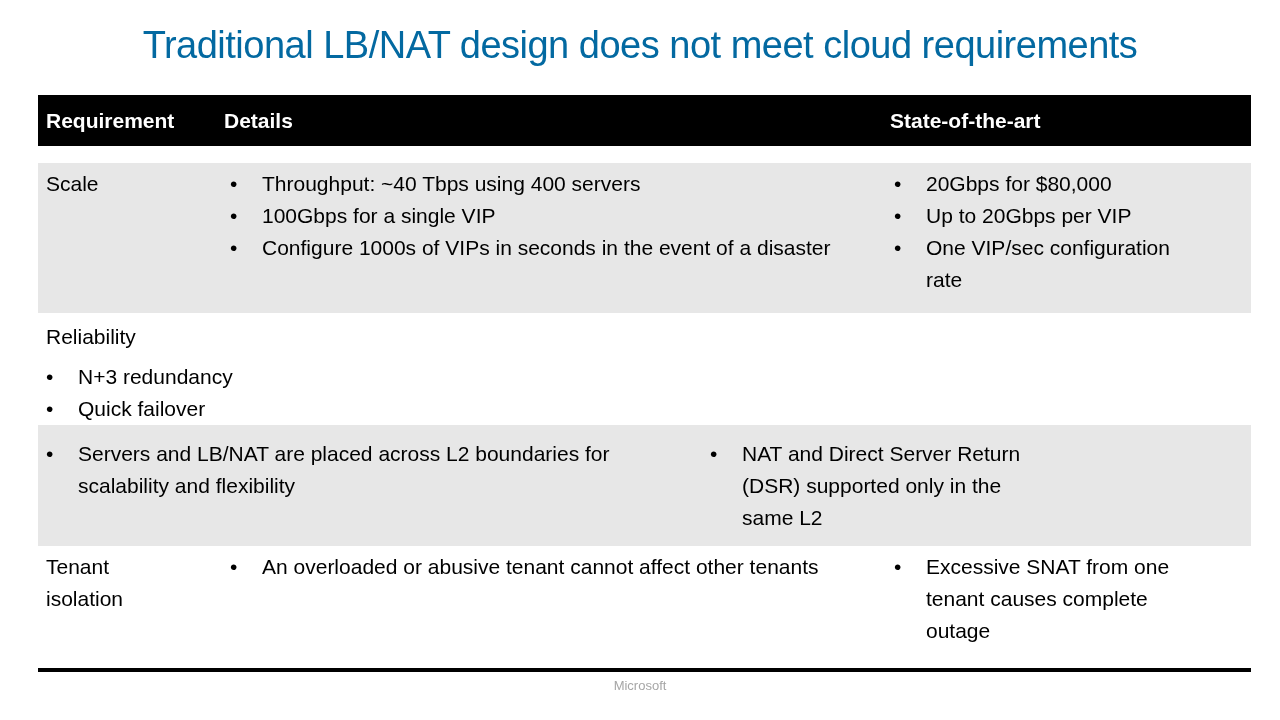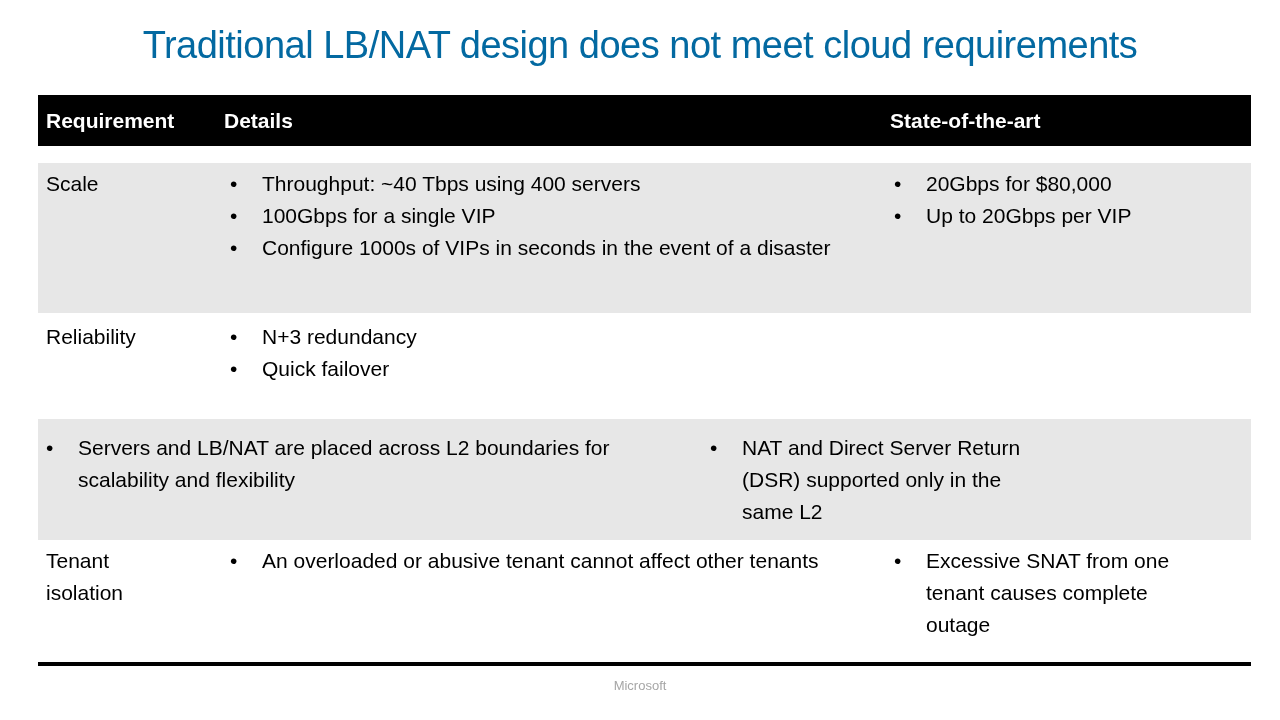--- a/index.html
+++ b/index.html
@@ -30,21 +30,21 @@
     height:51px; align-items:center; margin-bottom:17px;
   }
   .hcell { font-size:21px; font-weight:700; }
   .hcell.c1 { width:184px; padding-left:8px; }
   .hcell.c2 { width:666px; padding-left:2px; }
   .hcell.c3 { width:363px; padding-left:2px; }
 
   .row { display:flex; background:#ffffff; }
   .row.shaded { background:#e7e7e7; }
   .row.r0 { min-height:150px; }
-  .row.r1 { min-height:106px; }
+  .row.r1 { min-height:106px;flex-direction:column; }
   .row.r2 { min-height:121px; }
   .row.r3 { min-height:122px; }
 
   .cell { font-size:21px; line-height:32px; }
   .r0 .cell { padding-top:5px; }
   .r1 .cell { padding-top:8px; }
   .r2 .cell { padding-top:13px; }
   .r3 .cell { padding-top:5px; }
 
   .cell.req { width:184px; padding-left:8px; padding-right:36px; }
@@ -83,20 +83,21 @@
         <ul class="bullets">
           <li>Throughput: ~40 Tbps using 400 servers</li>
           <li>100Gbps for a single VIP</li>
           <li>Configure 1000s of VIPs in seconds in the event of a disaster</li>
         </ul>
       </div>
       <div class="cell sota">
         <ul class="bullets">
           <li>20Gbps for $80,000</li>
           <li>Up to 20Gbps per VIP</li>
+          <li>One VIP/sec configuration rate</li>
         </ul>
       </div>
     </div>
 
     <div class="row r1">
       <div class="cell req">Reliability</div>
       <div class="cell det">
         <ul class="bullets">
           <li>N+3 redundancy</li>
           <li>Quick failover</li>

